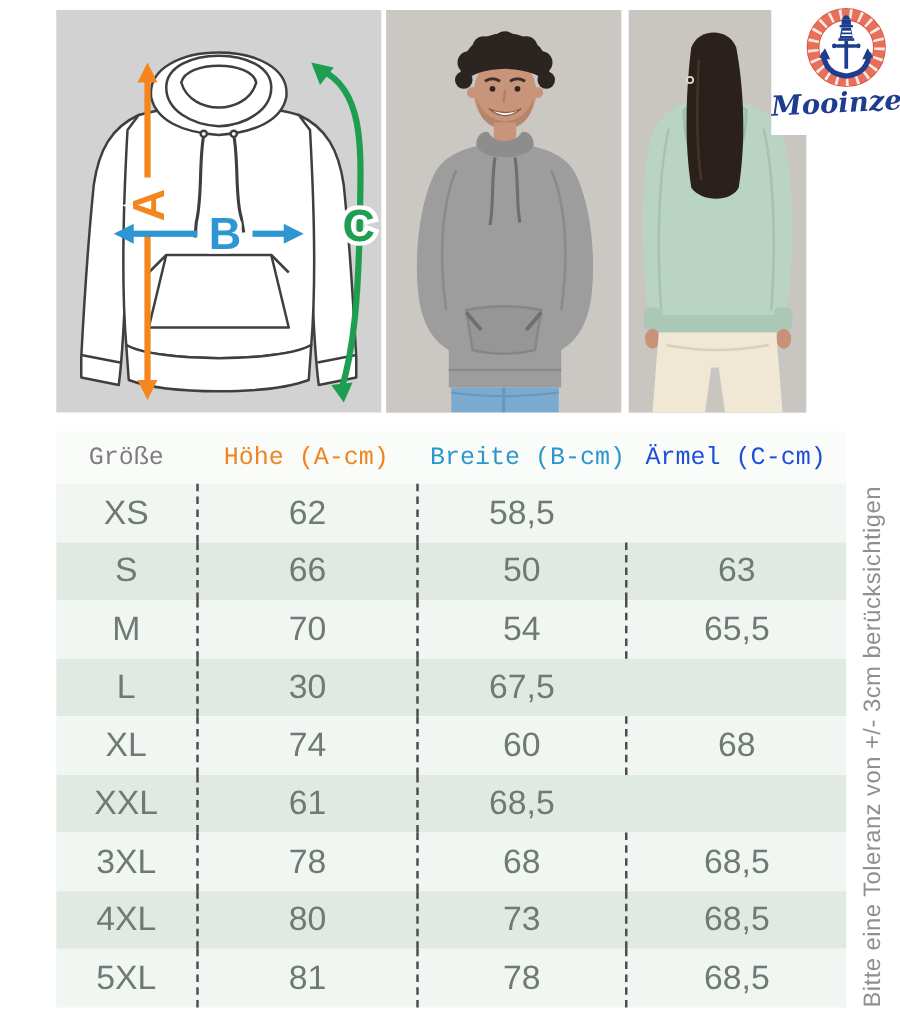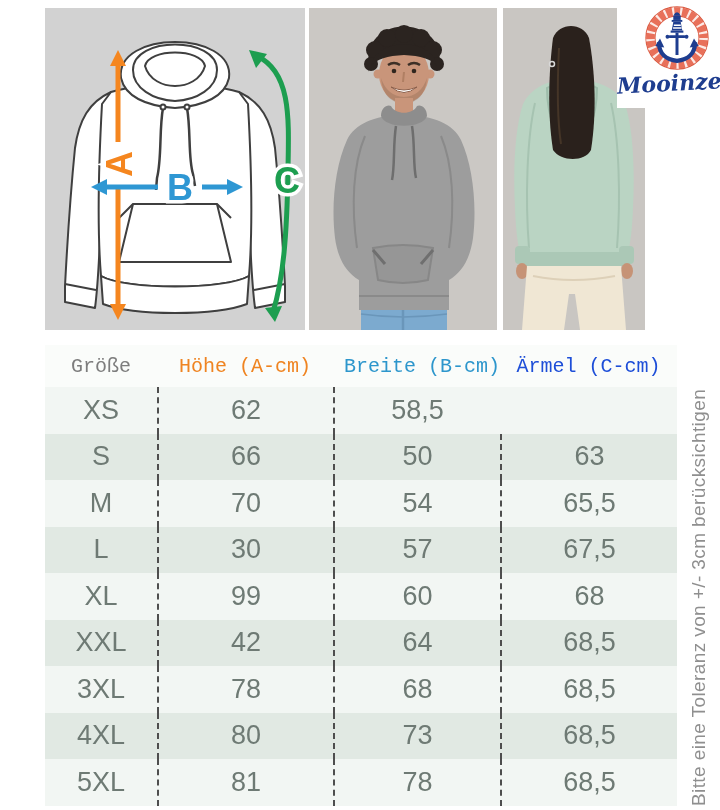--- a/index.html
+++ b/index.html
@@ -216,33 +216,31 @@
       </div>
         <div class="trow">
         <div class="td">M</div>
         <div class="td">70</div>
         <div class="td">54</div>
         <div class="td">65,5</div>
       </div>
         <div class="trow">
         <div class="td">L</div>
         <div class="td">30</div>
-        <div class="td">57</div>
         <div class="td">67,5</div>
       </div>
         <div class="trow">
         <div class="td">XL</div>
-        <div class="td">99</div>
+        <div class="td">74</div>
         <div class="td">60</div>
         <div class="td">68</div>
       </div>
         <div class="trow">
         <div class="td">XXL</div>
-        <div class="td">42</div>
-        <div class="td">64</div>
+        <div class="td">61</div>
         <div class="td">68,5</div>
       </div>
         <div class="trow">
         <div class="td">3XL</div>
         <div class="td">78</div>
         <div class="td">68</div>
         <div class="td">68,5</div>
       </div>
         <div class="trow">
         <div class="td">4XL</div>

